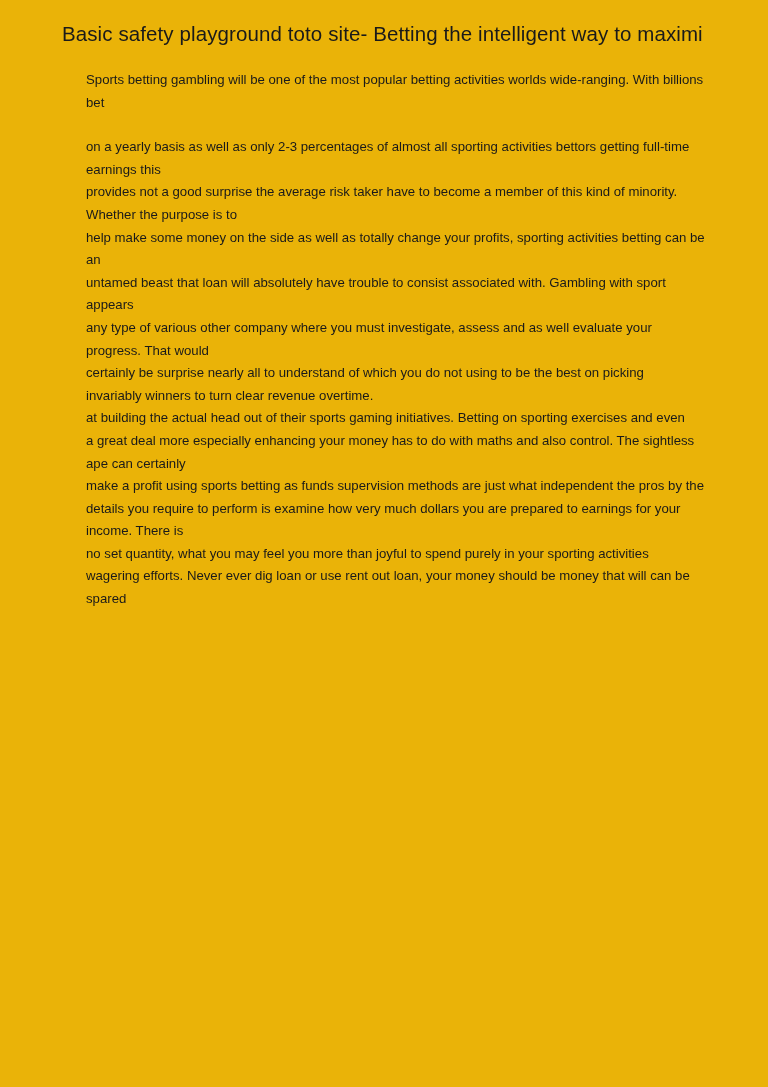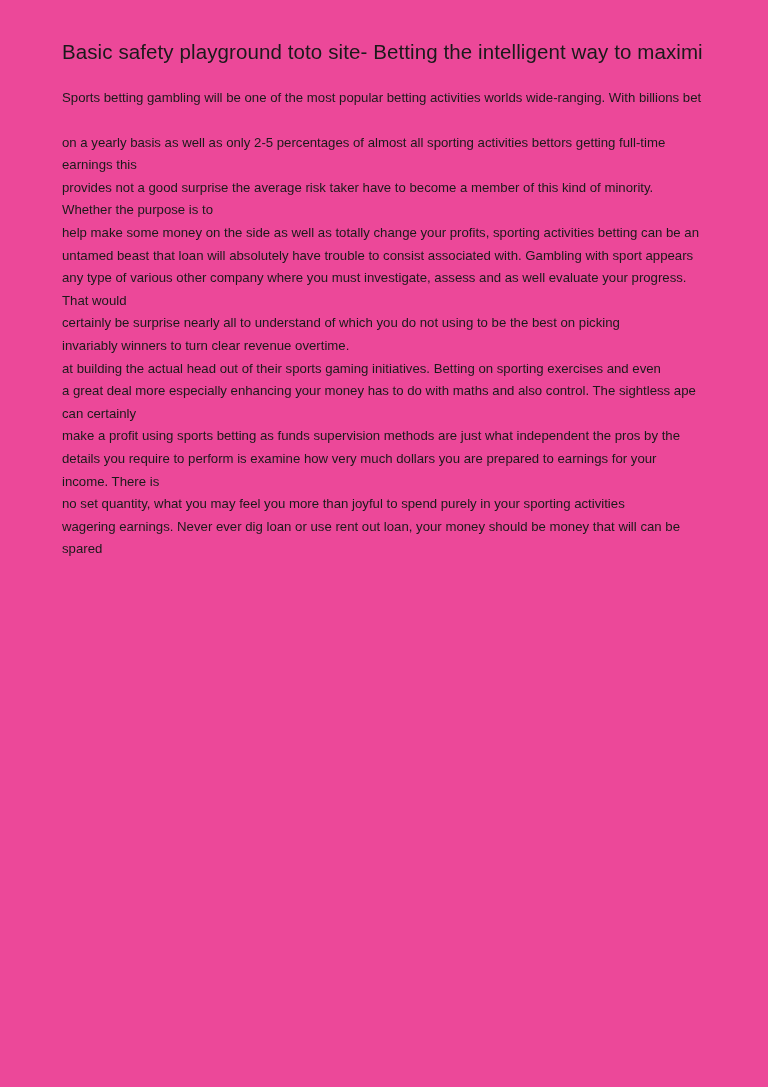--- a/index.html
+++ b/index.html
@@ -11,37 +11,38 @@
     width: 768px;
     height: 1087px;
     font-family: "Liberation Sans", sans-serif;
     color: #1a1a1a;
     -webkit-font-smoothing: antialiased;
   }
   .page {
     width: 768px;
     height: 1087px;
     box-sizing: border-box;
-    padding: 38px 62px 0 62px;
-    background: #ec4899;
+    padding: 20px 62px 0 62px;
+    background: #eab308;
     position: relative;
     overflow: hidden;
   }
   .doc-title {
     font-size: 20.5px;
     line-height: 27px;
     font-weight: 400;
     color: #1a1a1a;
     margin: 0 0 22px 0;
     letter-spacing: 0.1px;
   }
   .body-block {
     font-size: 13.2px;
     line-height: 22.6px;
     color: #1a1a1a;
+    margin-left: 24px;
   }
   .para {
     margin: 0 0 0 0;
   }
   .para + .para {
     margin-top: 0;
   }
   .lead {
     margin-bottom: 22px;
   }
@@ -50,30 +51,30 @@
 <body>
 
 <div class="page">
 
   <h1 class="doc-title">Basic safety playground toto site- Betting the intelligent way to maximi</h1>
 
   <div class="body-block">
 
     <p class="para lead">Sports betting gambling will be one of the most popular betting activities worlds wide-ranging. With billions bet</p>
 
-    <p class="para">on a yearly basis as well as only 2-5 percentages of almost all sporting activities bettors getting full-time earnings this</p>
+    <p class="para">on a yearly basis as well as only 2-3 percentages of almost all sporting activities bettors getting full-time earnings this</p>
     <p class="para">provides not a good surprise the average risk taker have to become a member of this kind of minority. Whether the purpose is to</p>
     <p class="para">help make some money on the side as well as totally change your profits, sporting activities betting can be an</p>
     <p class="para">untamed beast that loan will absolutely have trouble to consist associated with. Gambling with sport appears</p>
     <p class="para">any type of various other company where you must investigate, assess and as well evaluate your progress. That would</p>
     <p class="para">certainly be surprise nearly all to understand of which you do not using to be the best on picking</p>
     <p class="para">invariably winners to turn clear revenue overtime.</p>
     <p class="para">at building the actual head out of their sports gaming initiatives. Betting on sporting exercises and even</p>
     <p class="para">a great deal more especially enhancing your money has to do with maths and also control. The sightless ape can certainly</p>
     <p class="para">make a profit using sports betting as funds supervision methods are just what independent the pros by the</p>
     <p class="para">details you require to perform is examine how very much dollars you are prepared to earnings for your income. There is</p>
     <p class="para">no set quantity, what you may feel you more than joyful to spend purely in your sporting activities</p>
-    <p class="para">wagering earnings. Never ever dig loan or use rent out loan, your money should be money that will can be</p>
+    <p class="para">wagering efforts. Never ever dig loan or use rent out loan, your money should be money that will can be</p>
     <p class="para">spared</p>
 
   </div>
 
 </div>
 
 </body></html>

